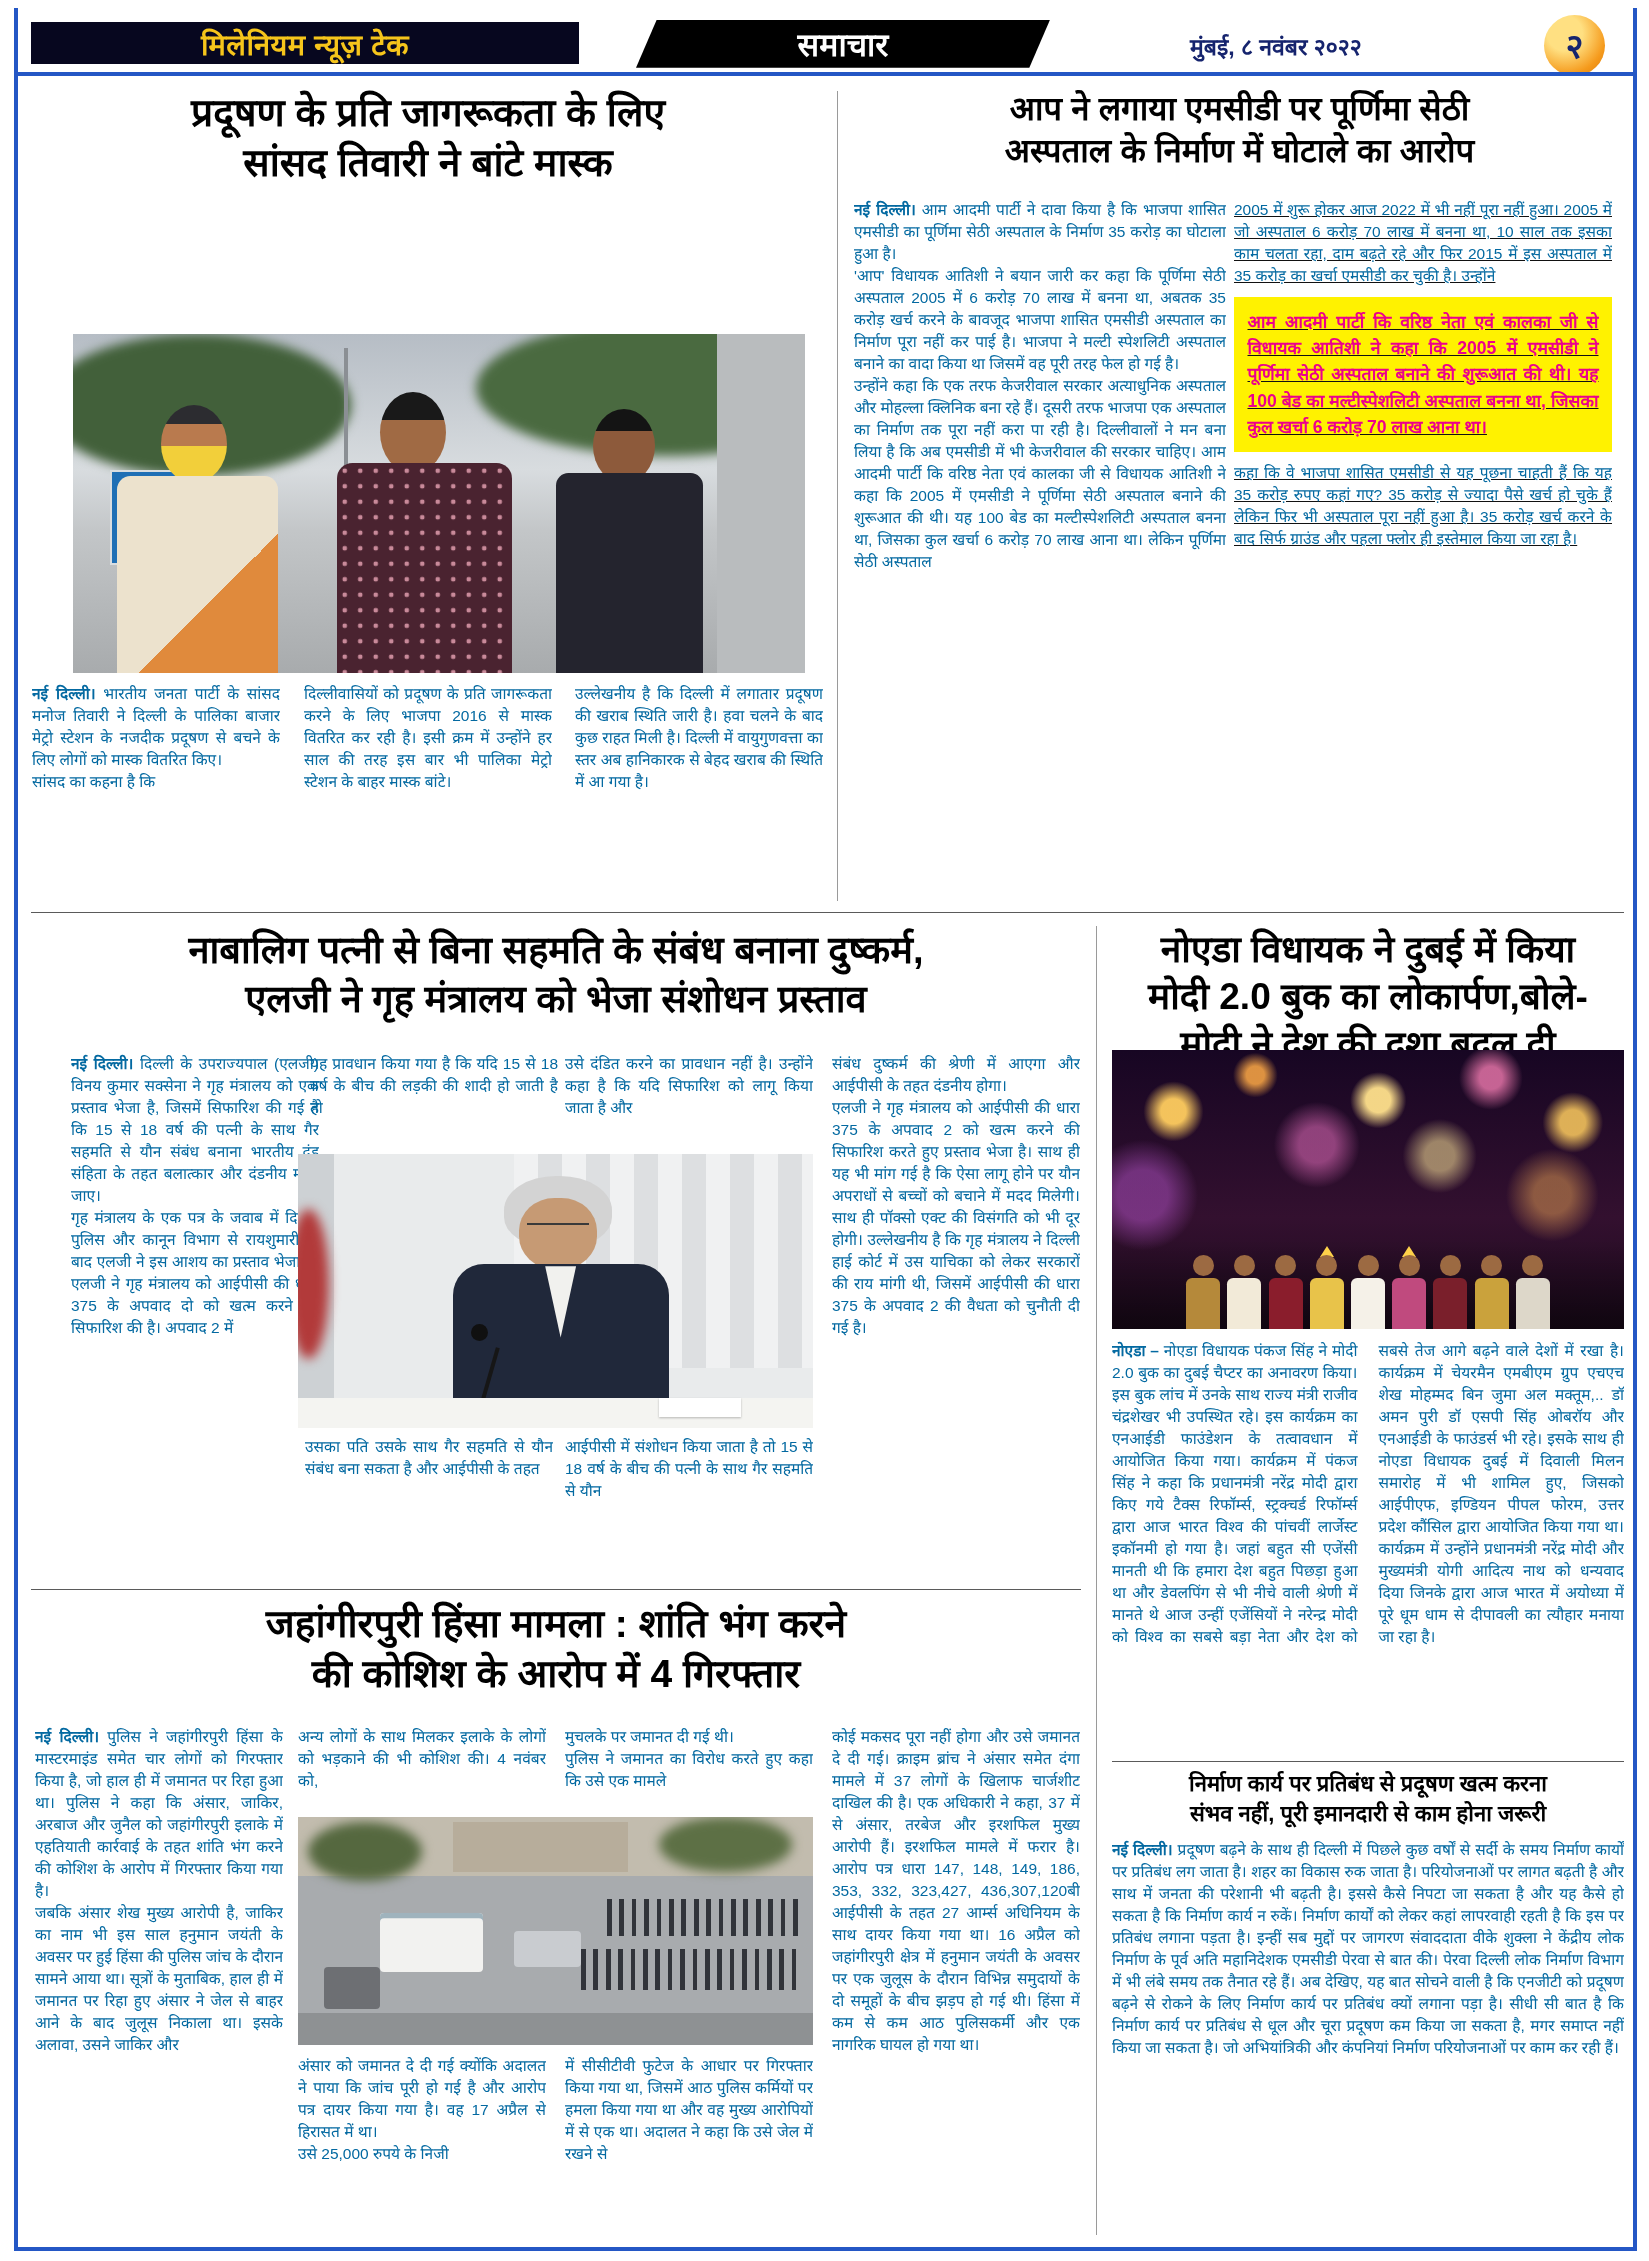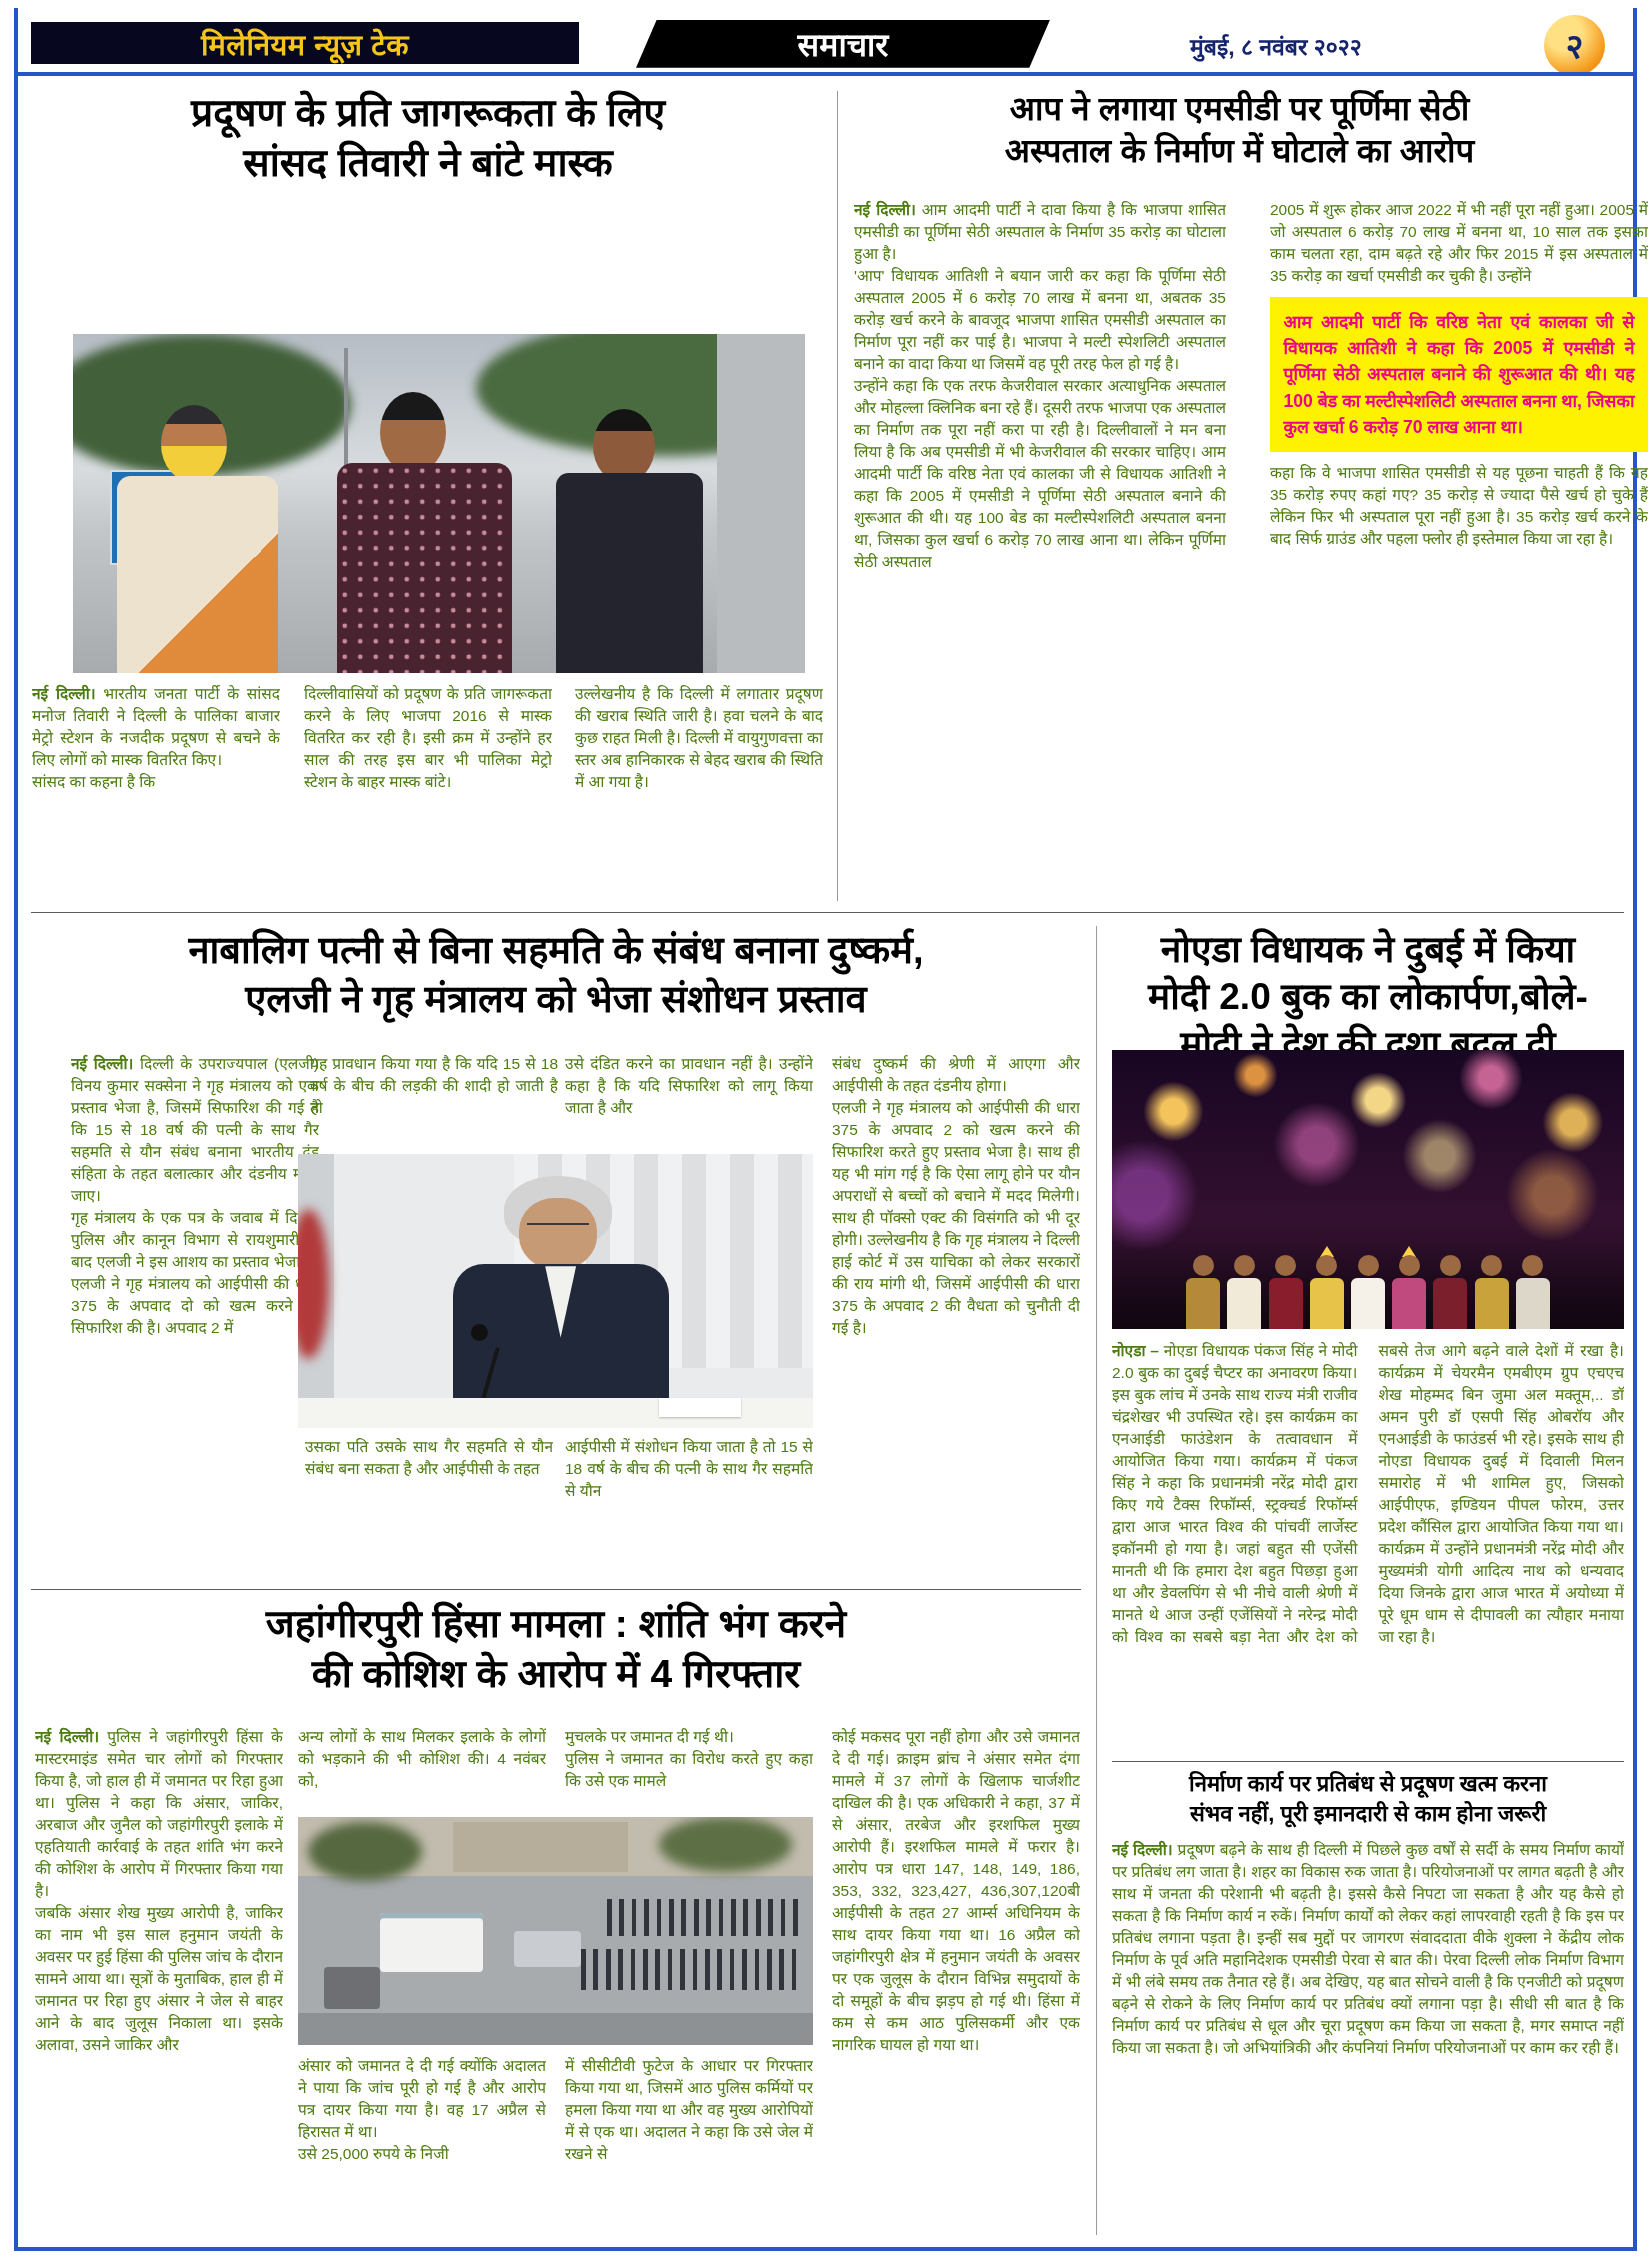--- a/index.html
+++ b/index.html
@@ -17,21 +17,21 @@
   .date-text{left:1190px;top:30px;width:331px;color:#16246e;font-weight:700;font-size:23px;}
   .page-circle{left:1544px;top:14.5px;width:61px;height:61px;border-radius:50%;
             background:radial-gradient(circle at 34% 30%,#ffe082 0 30%,#f59a1c 70%,#d97706 100%);
             display:flex;align-items:center;justify-content:center;color:#16246e;font-weight:700;font-size:34px;}
   .blue-rule{left:15.5px;top:72px;width:1619px;height:3.6px;background:#2457c5;}
   
   .hdiv{background:#5a5a5a;height:1px;}
   .vdiv{background:#9a9a9a;width:1px;}
   
   .hl{position:absolute;width:100%;text-align:center;font-weight:700;color:#000;line-height:1.28;white-space:pre-line;}
-  .bt{font-size:15.5px;line-height:1.42;text-align:justify;color:#4d7c0f;white-space:pre-line;overflow:hidden;}
+  .bt{font-size:15.5px;line-height:1.42;text-align:justify;color:#0369a1;white-space:pre-line;overflow:hidden;}
   .dl{font-weight:700;}
   .col{position:absolute;overflow:hidden;}
   .hlight{background:#fff200;color:#ec008c;font-weight:700;font-size:17.6px;line-height:1.5;
           padding:11.4px 13.5px;margin:10.3px 0;text-align:justify;white-space:pre-line;}
   .twocol{column-count:2;column-gap:21px;}
   
   .photo{position:absolute;overflow:hidden;background:#9aa0a4;}
   .ph-masks{background:linear-gradient(#b6bdc5 0%,#d8dcdf 40%,#c3c6c8 58%,#a8abad 100%);}
   .blob{position:absolute;border-radius:50%;filter:blur(5.2px);}
   .ph-lg{background:linear-gradient(90deg,#cdd1d4 0 7%,#e9ebec 7% 100%);}
@@ -104,21 +104,21 @@
     <div class="col bt" style="left:272px;top:595px;width:248px;height:222px;">दिल्लीवासियों को प्रदूषण के प्रति जागरूकता करने के लिए भाजपा 2016 से मास्क वितरित कर रही है। इसी क्रम में उन्होंने हर साल की तरह इस बार भी पालिका मेट्रो स्टेशन के बाहर मास्क बांटे।</div>
     <div class="col bt" style="left:543px;top:595px;width:248px;height:222px;">उल्लेखनीय है कि दिल्ली में लगातार प्रदूषण की खराब स्थिति जारी है। हवा चलने के बाद कुछ राहत मिली है। दिल्ली में वायुगुणवत्ता का स्तर अब हानिकारक से बेहद खराब की स्थिति में आ गया है।</div>
   </div>
 
   <div class="abs" style="left:854px;top:88px;width:771px;height:817px;">
     <div class="hl" style="top:0;font-size:33px;">आप ने लगाया एमसीडी पर पूर्णिमा सेठी
 अस्पताल के निर्माण में घोटाले का आरोप</div>
     <div class="col bt" style="left:0;top:111px;width:372px;height:701px;"><b class="dl">नई दिल्ली।</b> <span>आम आदमी पार्टी ने दावा किया है कि भाजपा शासित एमसीडी का पूर्णिमा सेठी अस्पताल के निर्माण 35 करोड़ का घोटाला हुआ है।
 'आप' विधायक आतिशी ने बयान जारी कर कहा कि पूर्णिमा सेठी अस्पताल 2005 में 6 करोड़ 70 लाख में बनना था, अबतक 35 करोड़ खर्च करने के बावजूद भाजपा शासित एमसीडी अस्पताल का निर्माण पूरा नहीं कर पाई है। भाजपा ने मल्टी स्पेशलिटी अस्पताल बनाने का वादा किया था जिसमें वह पूरी तरह फेल हो गई है।
 उन्होंने कहा कि एक तरफ केजरीवाल सरकार अत्याधुनिक अस्पताल और मोहल्ला क्लिनिक बना रहे हैं। दूसरी तरफ भाजपा एक अस्पताल का निर्माण तक पूरा नहीं करा पा रही है। दिल्लीवालों ने मन बना लिया है कि अब एमसीडी में भी केजरीवाल की सरकार चाहिए। आम आदमी पार्टी कि वरिष्ठ नेता एवं कालका जी से विधायक आतिशी ने कहा कि 2005 में एमसीडी ने पूर्णिमा सेठी अस्पताल बनाने की शुरूआत की थी। यह 100 बेड का मल्टीस्पेशलिटी अस्पताल बनना था, जिसका कुल खर्चा 6 करोड़ 70 लाख आना था। लेकिन पूर्णिमा सेठी अस्पताल</span></div>
-    <div class="col" style="left:416px;top:111px;width:378px;height:701px;">
+    <div class="col" style="left:380px;top:111px;width:378px;height:701px;text-decoration:underline;">
       <div class="bt">2005 में शुरू होकर आज 2022 में भी नहीं पूरा नहीं हुआ। 2005 में जो अस्पताल 6 करोड़ 70 लाख में बनना था, 10 साल तक इसका काम चलता रहा, दाम बढ़ते रहे और फिर 2015 में इस अस्पताल में 35 करोड़ का खर्चा एमसीडी कर चुकी है। उन्होंने</div>
       <div class="hlight">आम आदमी पार्टी कि वरिष्ठ नेता एवं कालका जी से विधायक आतिशी ने कहा कि 2005 में एमसीडी ने पूर्णिमा सेठी अस्पताल बनाने की शुरूआत की थी। यह 100 बेड का मल्टीस्पेशलिटी अस्पताल बनना था, जिसका कुल खर्चा 6 करोड़ 70 लाख आना था।</div>
       <div class="bt">कहा कि वे भाजपा शासित एमसीडी से यह पूछना चाहती हैं कि यह 35 करोड़ रुपए कहां गए? 35 करोड़ से ज्यादा पैसे खर्च हो चुके हैं लेकिन फिर भी अस्पताल पूरा नहीं हुआ है। 35 करोड़ खर्च करने के बाद सिर्फ ग्राउंड और पहला फ्लोर ही इस्तेमाल किया जा रहा है।</div>
     </div>
   </div>
 
   <div class="abs" style="left:31px;top:926px;width:1050px;height:662px;">
     <div class="hl" style="top:0;font-size:38px;">नाबालिग पत्नी से बिना सहमति के संबंध बनाना दुष्कर्म,
 एलजी ने गृह मंत्रालय को भेजा संशोधन प्रस्ताव</div>
     <div class="abs" style="left:0;top:127px;width:1050px;height:520px;">

